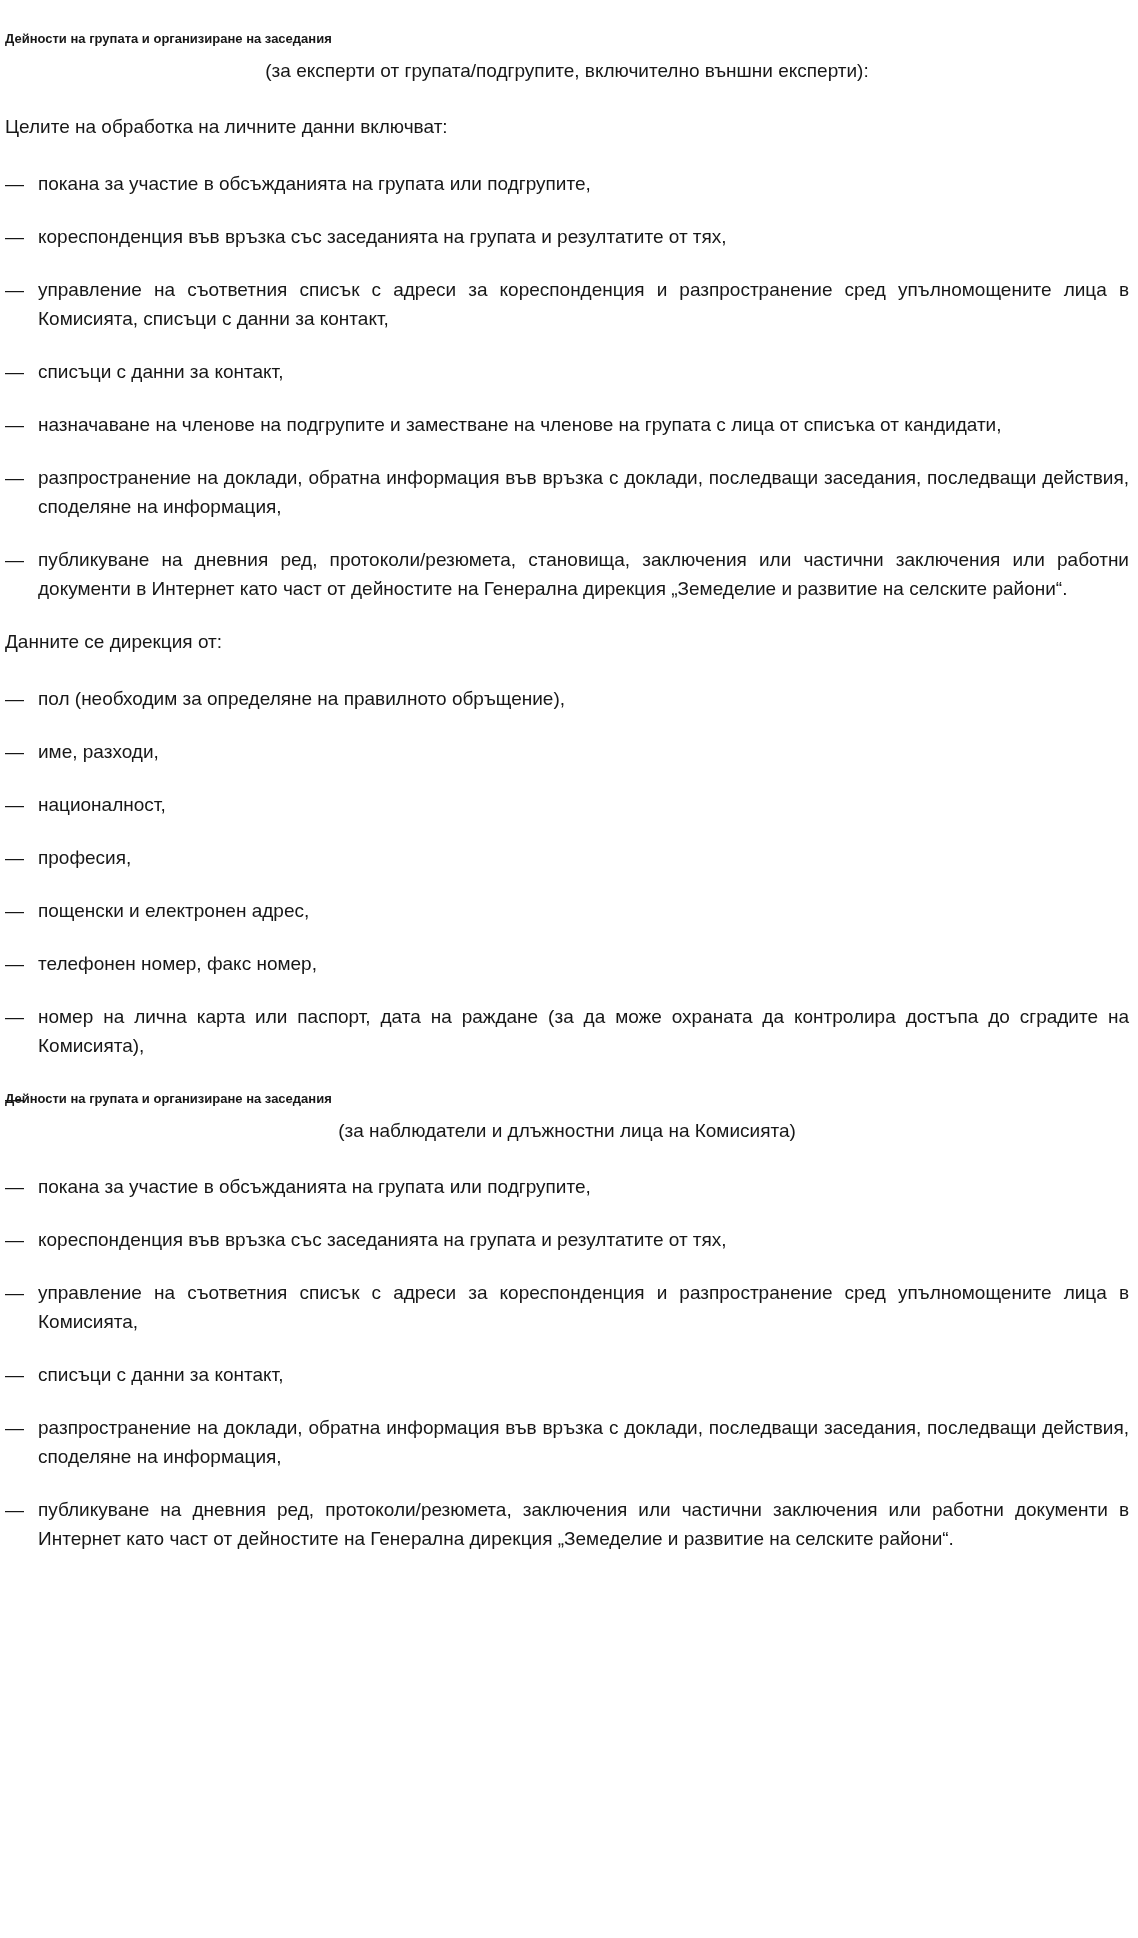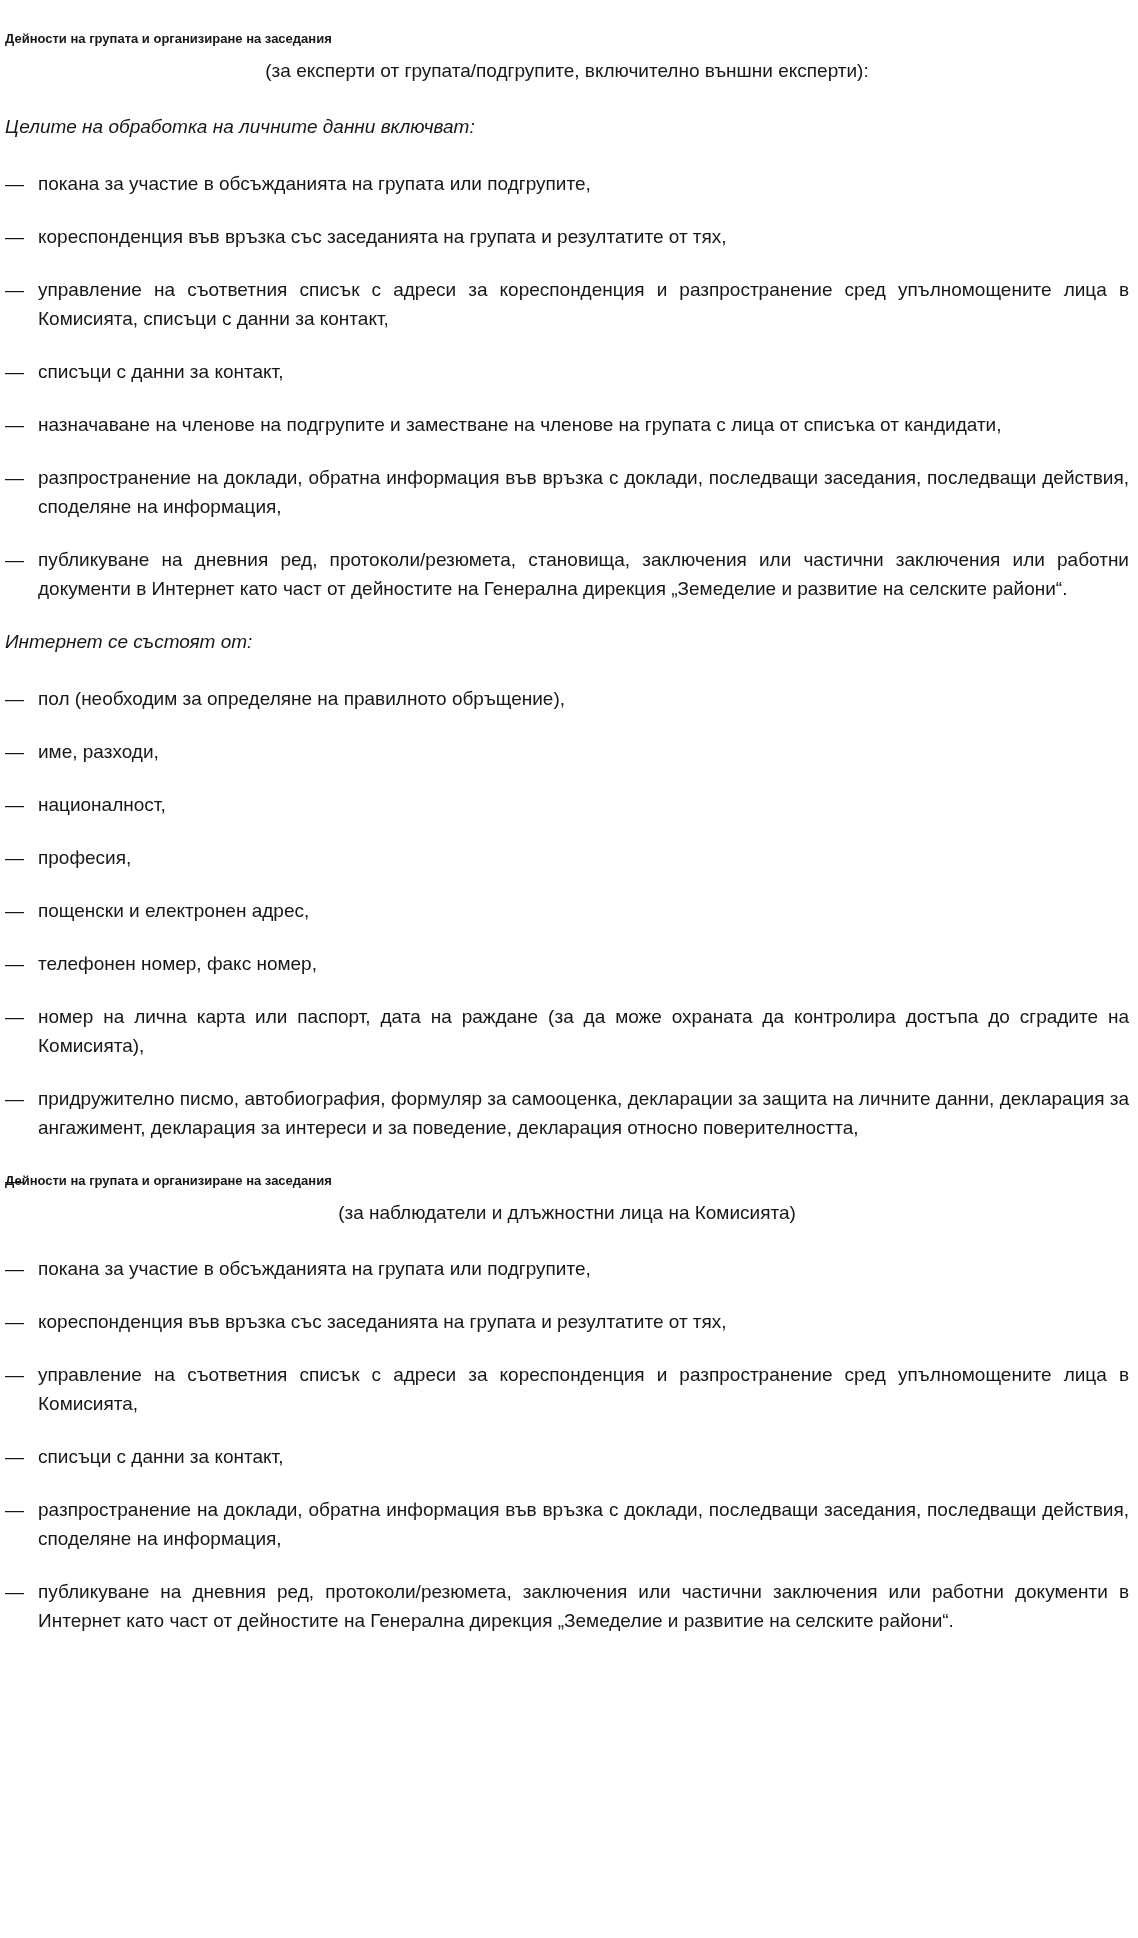--- a/index.html
+++ b/index.html
@@ -22,21 +22,20 @@
     margin: 16px 0 3px 0;
     text-align: left;
   }
   .subheading {
     margin: 0 0 27px 0;
     text-align: center;
   }
   .intro {
     margin: 0 0 28px 0;
     text-align: left;
-    font-style: italic;
   }
   .intro.extra-top { margin-top: 14px; }
   .item {
     position: relative;
     padding-left: 33px;
     margin: 0 0 24px 0;
     text-align: justify;
     hyphens: manual;
   }
   .dash {
@@ -79,21 +78,21 @@
     </div>
     <div class="item">
       <span class="dash">—</span>
       <span>разпространение на доклади, обратна информация във връзка с доклади, последващи заседания, последващи действия, споделяне на информация,</span>
     </div>
     <div class="item">
       <span class="dash">—</span>
       <span>публикуване на дневния ред, протоколи/резюмета, становища, заключения или частични заключения или работни документи в Интернет като част от дейностите на Генерална дирекция „Земеделие и развитие на селските райони“.</span>
     </div>
 
-    <p class="intro extra-top">Интернет се състоят от:</p>
+    <p class="intro extra-top">Данните се дирекция от:</p>
 
     <div class="item">
       <span class="dash">—</span>
       <span>пол (необходим за определяне на правилното обръщение),</span>
     </div>
     <div class="item">
       <span class="dash">—</span>
       <span>име, разходи,</span>
     </div>
     <div class="item">
@@ -111,21 +110,20 @@
     <div class="item">
       <span class="dash">—</span>
       <span>телефонен номер, факс номер,</span>
     </div>
     <div class="item">
       <span class="dash">—</span>
       <span>номер на лична карта или паспорт, дата на раждане (за да може охраната да контролира достъпа до сградите на Комисията),</span>
     </div>
     <div class="item">
       <span class="dash">—</span>
-      <span>придружително писмо, автобиография, формуляр за самооценка, декларации за защита на личните данни, декларация за ангажимент, декларация за интереси и за поведение, декларация относно пове­рителността,</span>
     </div>
     <div class="item">
       <span class="dash">—</span>
     </div>
   </section>
 
   <section class="section-2">
     <h2 class="heading">Дейности на групата и организиране на заседания</h2>
     <p class="subheading">(за наблюдатели и длъжностни лица на Комисията)</p>
 

